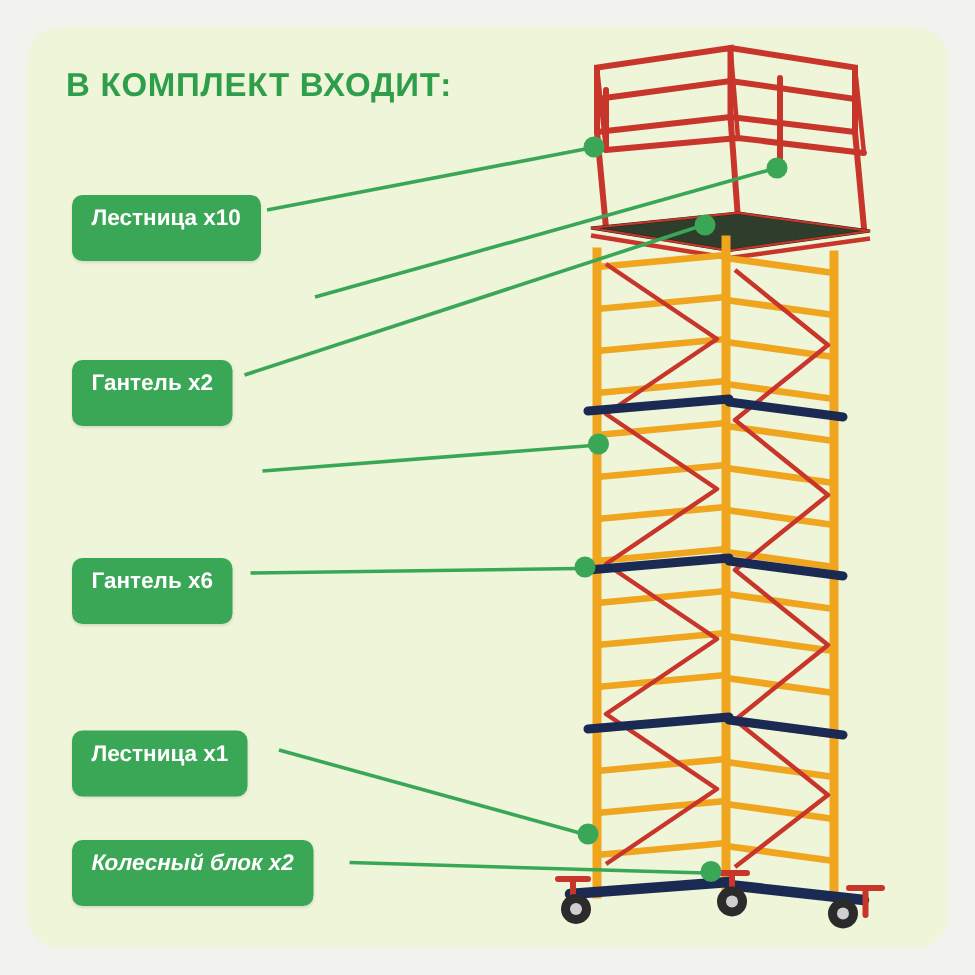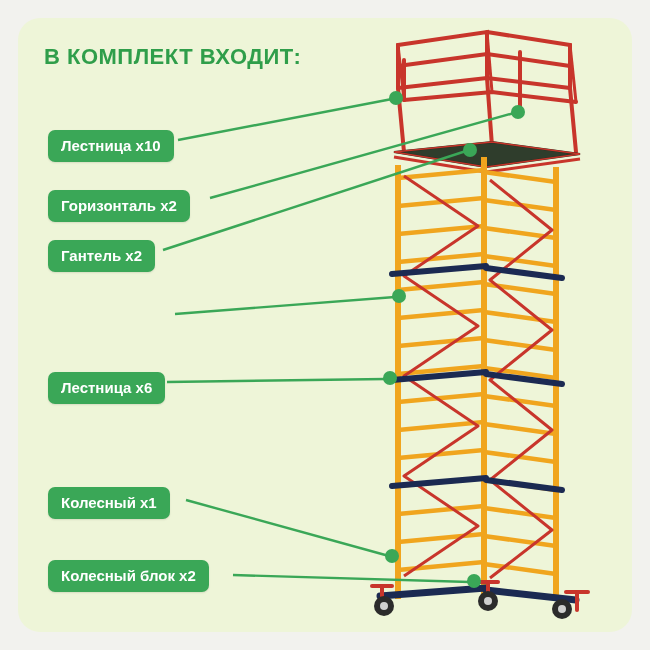--- a/index.html
+++ b/index.html
@@ -38,21 +38,21 @@
     text-transform: uppercase;
     white-space: nowrap;
   }
   .label {
     position: absolute;
     background: #3aa757;
     color: #ffffff;
     font-size: 15px;
     font-weight: bold;
     border-radius: 7px;
-    padding: 7px 13px 8px 13px;
+    padding: 7px 13px 20px 13px;
     white-space: nowrap;
     box-shadow: 0 1px 2px rgba(0,0,0,0.10);
   }
   svg.layer {
     position: absolute;
     left: 0;
     top: 0;
     width: 650px;
     height: 650px;
     pointer-events: none;
@@ -196,19 +196,18 @@
       <circle cx="518" cy="112" r="7"></circle>
       <circle cx="470" cy="150" r="7"></circle>
       <circle cx="399" cy="296" r="7"></circle>
       <circle cx="390" cy="378" r="7"></circle>
       <circle cx="392" cy="556" r="7"></circle>
       <circle cx="474" cy="581" r="7"></circle>
     </g>
   </svg>
 
   <div class="label" style="left:48px; top:130px;">Лестница x10</div>
-  <div class="label" style="left:48px; top:190px;">Горизонталь x2</div>
   <div class="label" style="left:48px; top:240px;">Гантель x2</div>
-  <div class="label" style="left:48px; top:372px;">Лестница x6</div>
-  <div class="label" style="left:48px; top:487px;">Колесный x1</div>
-  <div class="label" style="left:48px; top:560px;">Колесный блок x2</div>
+  <div class="label" style="left:48px; top:372px;">Гантель x6</div>
+  <div class="label" style="left:48px; top:487px;">Лестница x1</div>
+  <div class="label" style="left:48px; top:560px;font-style:italic;">Колесный блок x2</div>
 
 </div>
 
 </body></html>

